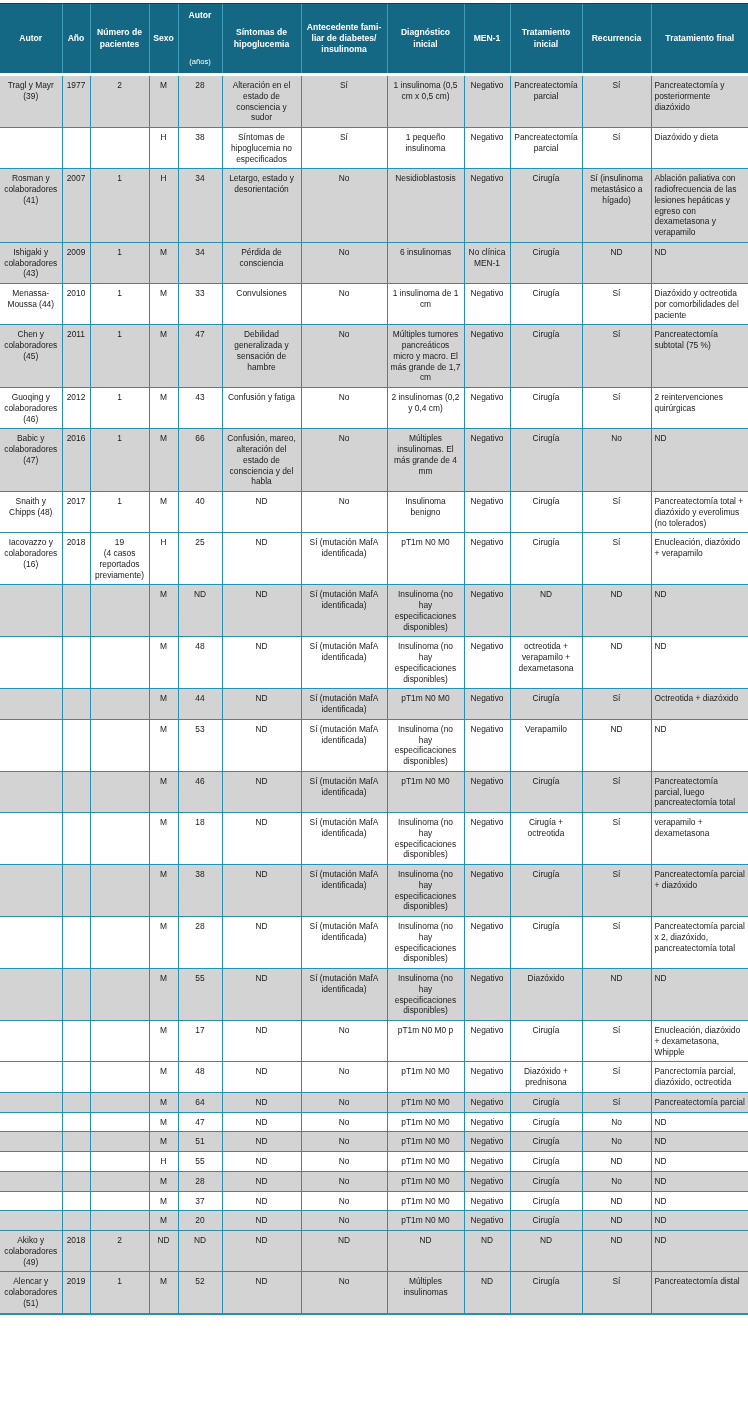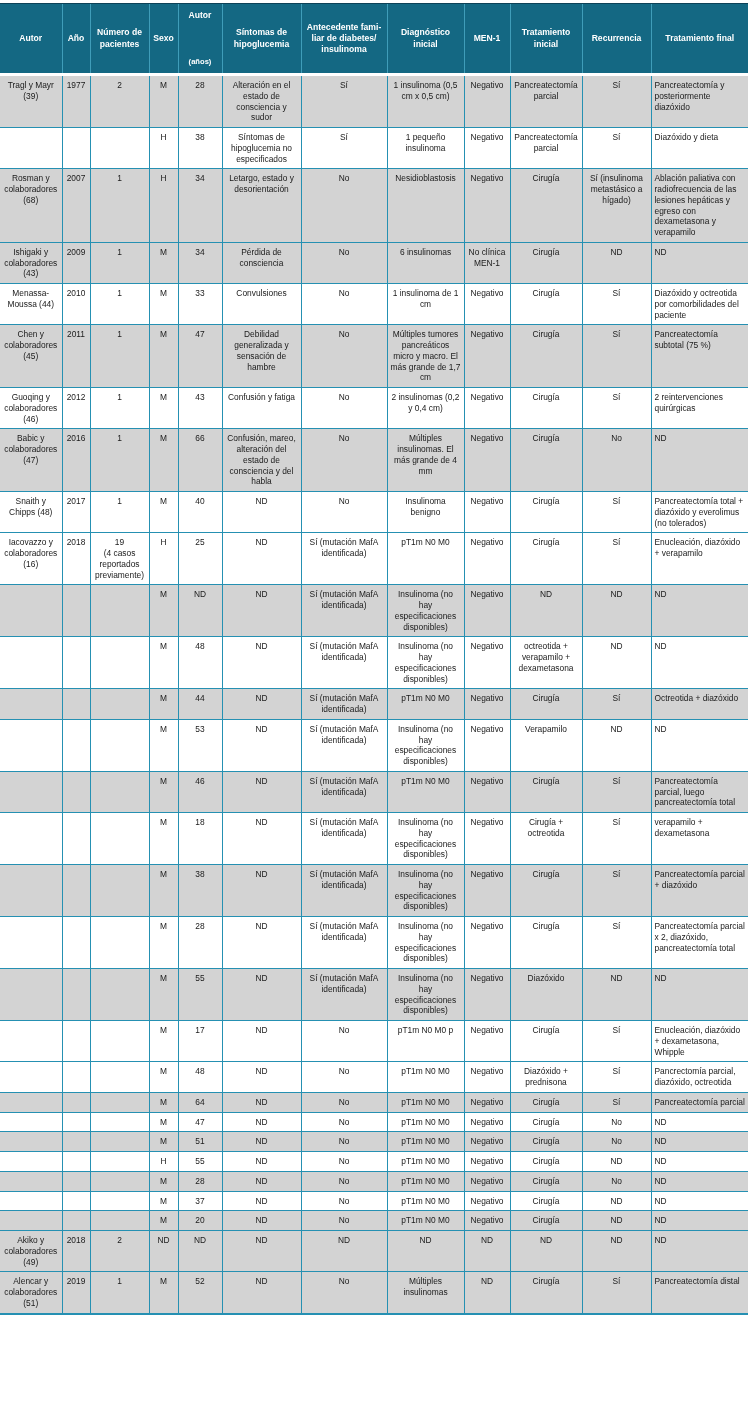--- a/index.html
+++ b/index.html
@@ -46,21 +46,21 @@
     padding: 6px 2px;
     border-left: 1px solid #3f9db9;
     border-top: 1px solid #0c4258;
     border-bottom: 3px solid #ffffff;
     white-space: pre-line;
   }
   thead th:first-child { border-left: none; }
   thead th .sub {
     display: block;
     font-size: 7.6px;
-    font-weight: bold;
+    font-weight: normal;
     margin-top: 36px;
   }
   tbody td {
     font-size: 8.4px;
     line-height: 1.28;
     padding: 4px 3px;
     vertical-align: top;
     text-align: center;
     border: 1px solid #2590b2;
     background: #ffffff;
@@ -135,21 +135,21 @@
           <td>38</td>
           <td>Síntomas de hipoglucemia no especificados</td>
           <td>Sí</td>
           <td>1 pequeño insulinoma</td>
           <td>Negativo</td>
           <td>Pancreatectomía parcial</td>
           <td>Sí</td>
           <td>Diazóxido y dieta</td>
         </tr>
         <tr class="shaded">
-          <td>Rosman y colaboradores (68)</td>
+          <td>Rosman y colaboradores (41)</td>
           <td>2007</td>
           <td>1</td>
           <td>H</td>
           <td>34</td>
           <td>Letargo, estado y desorientación</td>
           <td>No</td>
           <td>Nesidioblastosis</td>
           <td>Negativo</td>
           <td>Cirugía</td>
           <td>Sí (insulinoma metastásico a hígado)</td>

